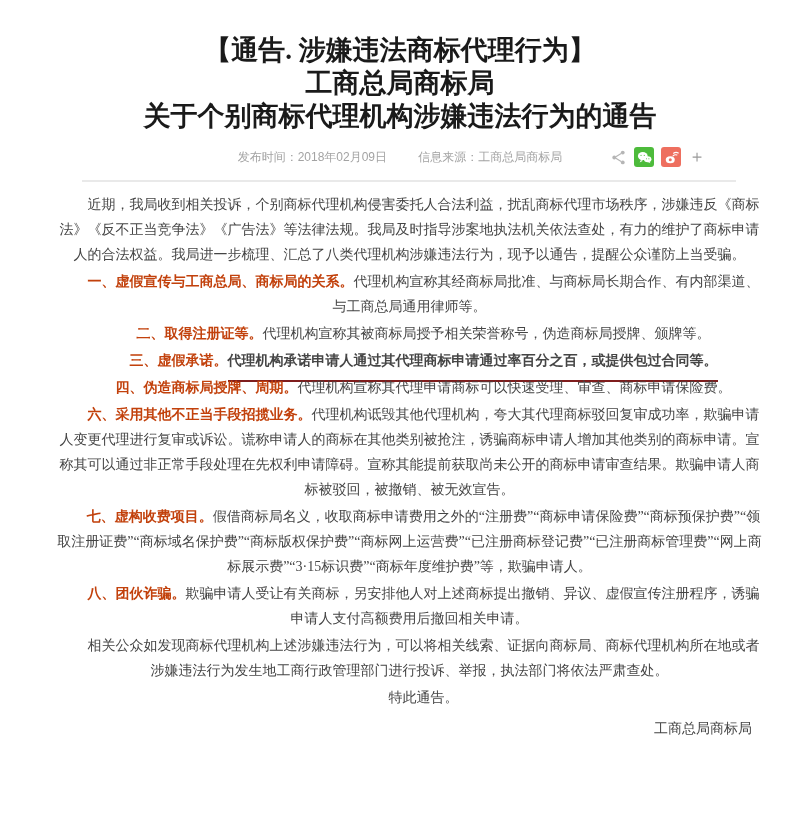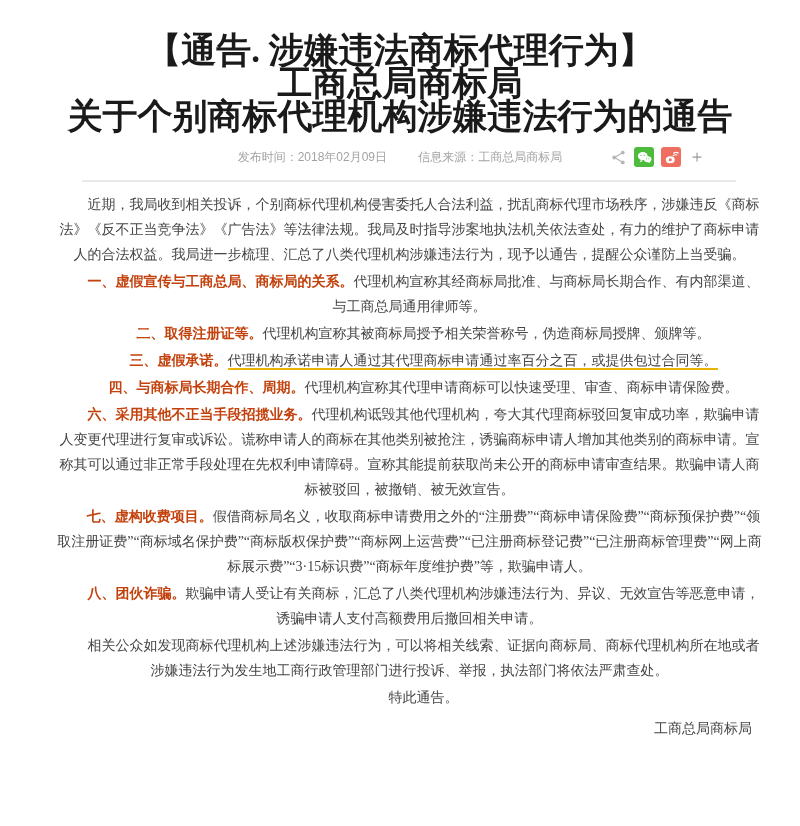--- a/index.html
+++ b/index.html
@@ -1,35 +1,35 @@
 <!DOCTYPE html>
 <html><head>
 <meta charset="utf-8">
 <style>
   html,body{margin:0;padding:0;}
   body{width:800px;height:826px;background:#ffffff;font-family:"Liberation Serif",serif;}
   .page{width:800px;height:826px;overflow:hidden;background:#fff;}
   .hd{padding-top:34px;}
   .title{margin:0;text-align:center;font-family:"Liberation Serif",serif;font-weight:bold;
-         color:#1a1a1a;font-size:35px;line-height:33px;}
+         color:#1a1a1a;font-size:27px;line-height:33px;}
   .title .tl{display:block;}
   .meta{margin-top:13px;position:relative;text-align:center;font-size:12px;color:#a3a3a3;
         height:22px;line-height:22px;font-family:"Liberation Sans",sans-serif;}
   .meta .meta-item + .meta-item{margin-left:28px;}
   .share{position:absolute;right:94px;top:1px;display:inline-flex;align-items:center;gap:7px;}
   .icon-plain{width:18px;height:18px;display:inline-flex;align-items:center;justify-content:center;cursor:pointer;}
   .icon-badge{width:20px;height:20px;border-radius:3px;display:inline-flex;align-items:center;
               justify-content:center;cursor:pointer;}
   .icon-more{color:#9a9a9a;font-size:17px;line-height:18px;cursor:pointer;
              font-family:"Liberation Sans",sans-serif;}
   .divider{height:2px;background:#e9e9e9;margin:12px 64px 0 82px;}
   .body{padding:10px 38px 0 57px;font-size:14px;line-height:25px;color:#454545;text-align:center;}
   .body p.para{margin:0 0 2px;text-indent:2em;}
   .body p.para b{color:#c2410c;}
-  .red-underline{border-bottom:2px solid #eab308;padding-bottom:0;}
+  .red-underline{border-bottom:2px solid #7f1d1d;padding-bottom:12px;font-weight:bold;}
   .sig{padding:4px 48px 0 0;text-align:right;font-size:14px;line-height:26px;color:#454545;}
 </style>
 </head>
 <body>
 
 <div class="page">
 
   <header class="hd">
     <h1 class="title">
       <span class="tl">【通告. 涉嫌违法商标代理行为】</span>
@@ -86,24 +86,24 @@
     </div>
 
     <div class="divider"></div>
   </header>
 
   <main class="body" id="article-body">
       <p class="para"><span>近期，我局收到相关投诉，个别商标代理机构侵害委托人合法利益，扰乱商标代理市场秩序，涉嫌违反《商标法》《反不正当竞争法》《广告法》等法律法规。我局及时指导涉案地执法机关依法查处，有力的维护了商标申请人的合法权益。我局进一步梳理、汇总了八类代理机构涉嫌违法行为，现予以通告，提醒公众谨防上当受骗。</span></p>
       <p class="para"><b>一、虚假宣传与工商总局、商标局的关系。</b><span>代理机构宣称其经商标局批准、与商标局长期合作、有内部渠道、与工商总局通用律师等。</span></p>
       <p class="para"><b>二、取得注册证等。</b><span>代理机构宣称其被商标局授予相关荣誉称号，伪造商标局授牌、颁牌等。</span></p>
       <p class="para"><b>三、虚假承诺。</b><span class="red-underline">代理机构承诺申请人通过其代理商标申请通过率百分之百，或提供包过合同等。</span></p>
-      <p class="para"><b>四、与商标局长期合作、周期。</b><span>代理机构宣称其代理申请商标可以快速受理、审查、商标申请保险费。</span></p>
+      <p class="para"><b>四、伪造商标局授牌、周期。</b><span>代理机构宣称其代理申请商标可以快速受理、审查、商标申请保险费。</span></p>
       <p class="para"><b>六、采用其他不正当手段招揽业务。</b><span>代理机构诋毁其他代理机构，夸大其代理商标驳回复审成功率，欺骗申请人变更代理进行复审或诉讼。谎称申请人的商标在其他类别被抢注，诱骗商标申请人增加其他类别的商标申请。宣称其可以通过非正常手段处理在先权利申请障碍。宣称其能提前获取尚未公开的商标申请审查结果。欺骗申请人商标被驳回，被撤销、被无效宣告。</span></p>
       <p class="para"><b>七、虚构收费项目。</b><span>假借商标局名义，收取商标申请费用之外的“注册费”“商标申请保险费”“商标预保护费”“领取注册证费”“商标域名保护费”“商标版权保护费”“商标网上运营费”“已注册商标登记费”“已注册商标管理费”“网上商标展示费”“3·15标识费”“商标年度维护费”等，欺骗申请人。</span></p>
-      <p class="para"><b>八、团伙诈骗。</b><span>欺骗申请人受让有关商标，汇总了八类代理机构涉嫌违法行为、异议、无效宣告等恶意申请，诱骗申请人支付高额费用后撤回相关申请。</span></p>
+      <p class="para"><b>八、团伙诈骗。</b><span>欺骗申请人受让有关商标，另安排他人对上述商标提出撤销、异议、虚假宣传注册程序，诱骗申请人支付高额费用后撤回相关申请。</span></p>
       <p class="para"><span>相关公众如发现商标代理机构上述涉嫌违法行为，可以将相关线索、证据向商标局、商标代理机构所在地或者涉嫌违法行为发生地工商行政管理部门进行投诉、举报，执法部门将依法严肃查处。</span></p>
       <p class="para"><span>特此通告。</span></p>
     </main>
 
   <div class="sig">
     <div>工商总局商标局</div>
   </div>
 
 </div>
 

